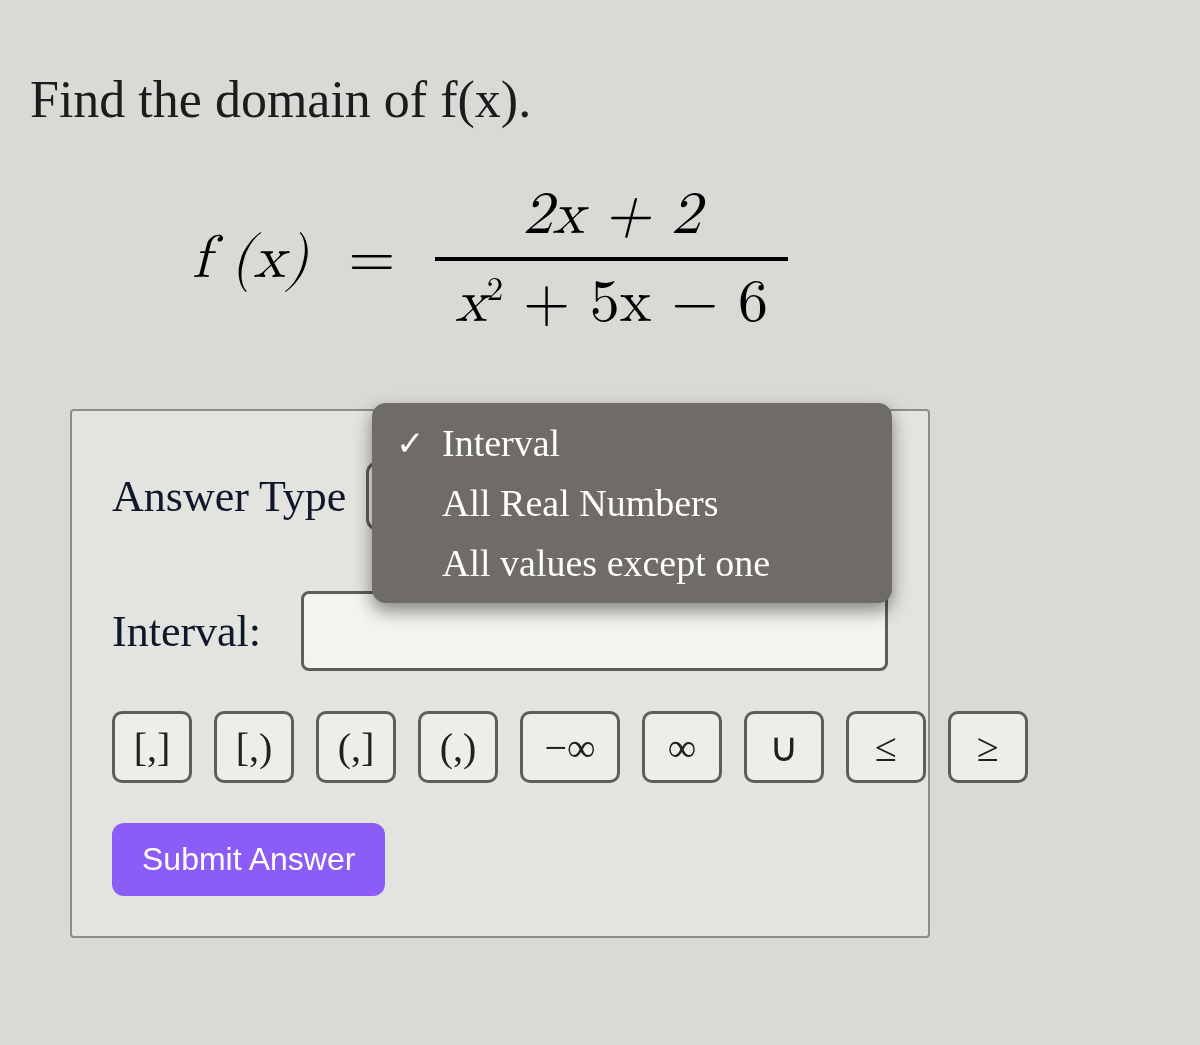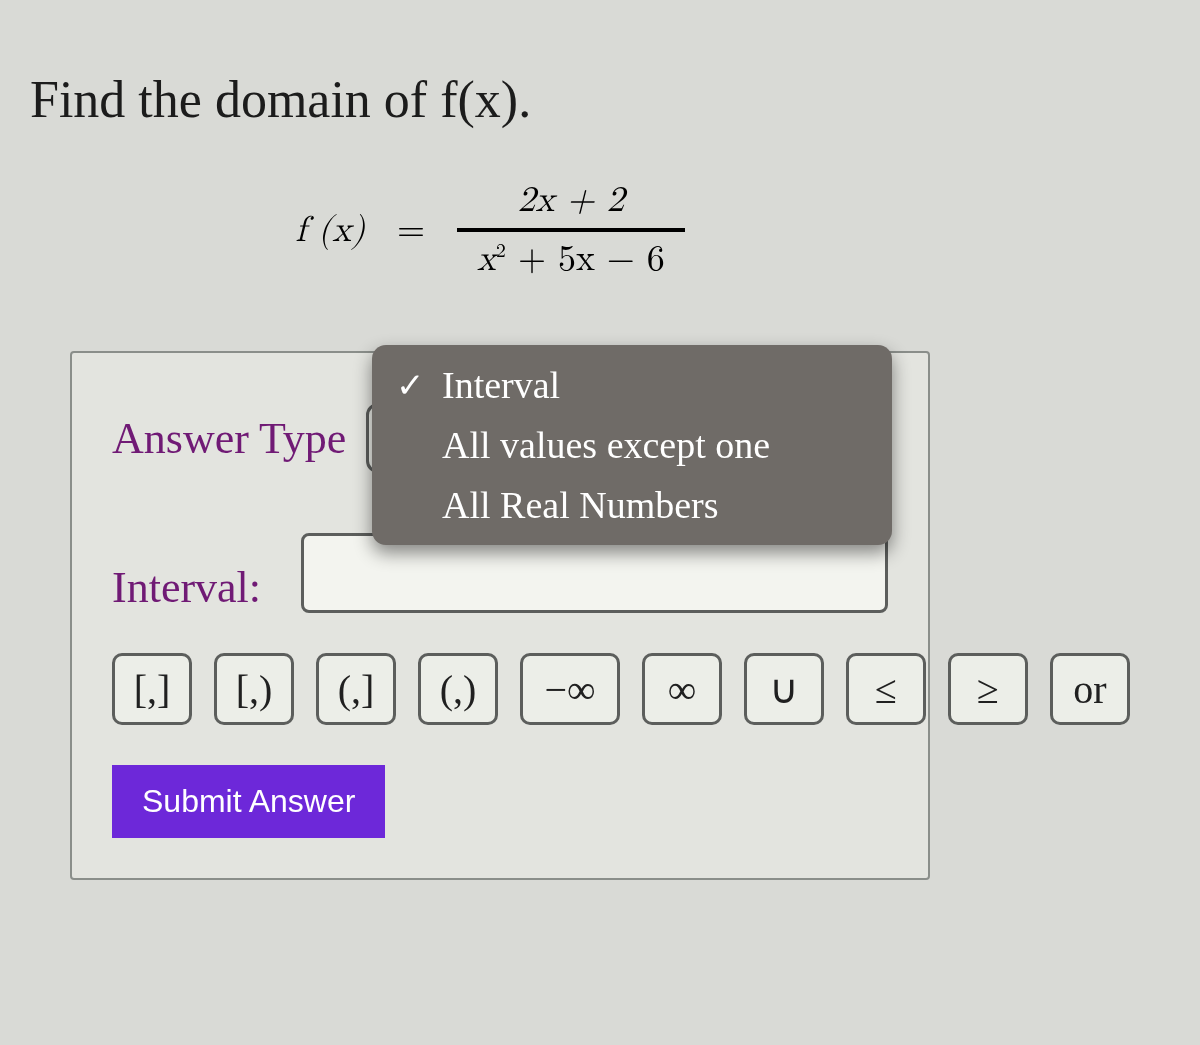--- a/index.html
+++ b/index.html
@@ -21,21 +21,21 @@
     font-size: 52px;
     font-weight: 400;
     margin: 10px 0 40px 0;
     color: #1c1c1c;
   }
 
   .equation-area {
     width: 100%;
     text-align: center;
     margin: 50px 0 70px 0;
-    font-size: 36px;
+    font-size: 60px;
     font-family: "Latin Modern Math", "STIX Two Math", "Cambria Math", Georgia, serif;
     color: #000;
   }
   .eq-lhs { font-style: italic; display:inline-block; vertical-align: middle; }
   .eq-eq { display:inline-block; vertical-align: middle; margin: 0 20px; }
   .eq-frac {
     display: inline-block;
     vertical-align: middle;
     text-align: center;
   }
@@ -54,21 +54,21 @@
   }
 
   .row {
     display: flex;
     align-items: center;
     margin-bottom: 40px;
   }
 
   .label {
     font-size: 44px;
-    color: #701a75;
+    color: #0f172a;
     margin-right: 20px;
     white-space: nowrap;
   }
 
   .select-wrap {
     position: relative;
     flex: 0 0 auto;
   }
   .select-box {
     width: 480px;
@@ -100,21 +100,21 @@
   .dropdown-item .check {
     position: absolute;
     left: 24px;
     top: 50%;
     transform: translateY(-50%);
     font-size: 34px;
   }
 
   .interval-row {
     display: flex;
-    align-items: flex-end;
+    align-items: center;
     margin-top: 60px;
     margin-bottom: 40px;
   }
   .interval-input {
     flex: 1;
     height: 80px;
     border: 3px solid #5c5e5c;
     border-radius: 8px;
     background: #f3f4ef;
     margin-left: 20px;
@@ -138,27 +138,27 @@
     font-family: Georgia, "Times New Roman", serif;
     color: #202020;
     display: flex;
     align-items: center;
     justify-content: center;
     cursor: pointer;
   }
   .sym-btn.wide { min-width: 100px; }
 
   .submit-btn {
-    background: #6d28d9;
+    background: #8b5cf6;
     color: #fff;
     font-size: 32px;
     font-family: "Helvetica Neue", Arial, sans-serif;
     border: none;
     padding: 18px 30px;
-    border-radius: 0;
+    border-radius: 12px;
     cursor: pointer;
   }
 </style>
 </head>
 <body>
 
 <div class="page">
 
   <h1 class="question-title">Find the domain of f(x).</h1>
 
@@ -184,42 +184,41 @@
       </div>
     </div>
 
     
     <div class="dropdown">
       <div class="dropdown-item">
         <span class="check">✓</span>
         <span>Interval</span>
       </div>
       <div class="dropdown-item">
+        <span>All Real Numbers</span>
+      </div>
+      <div class="dropdown-item">
         <span>All values except one</span>
-      </div>
-      <div class="dropdown-item">
-        <span>All Real Numbers</span>
       </div>
     </div>
 
     <div class="interval-row">
       <div class="label">Interval:</div>
       <div class="interval-input"></div>
     </div>
 
     <div class="symbol-row">
       <button class="sym-btn">[,]</button>
       <button class="sym-btn">[,)</button>
       <button class="sym-btn">(,]</button>
       <button class="sym-btn">(,)</button>
       <button class="sym-btn wide">−∞</button>
       <button class="sym-btn">∞</button>
       <button class="sym-btn">∪</button>
       <button class="sym-btn">≤</button>
       <button class="sym-btn">≥</button>
-      <button class="sym-btn">or</button>
     </div>
 
     <button class="submit-btn">Submit Answer</button>
 
   </div>
 
 </div>
 
 </body></html>

